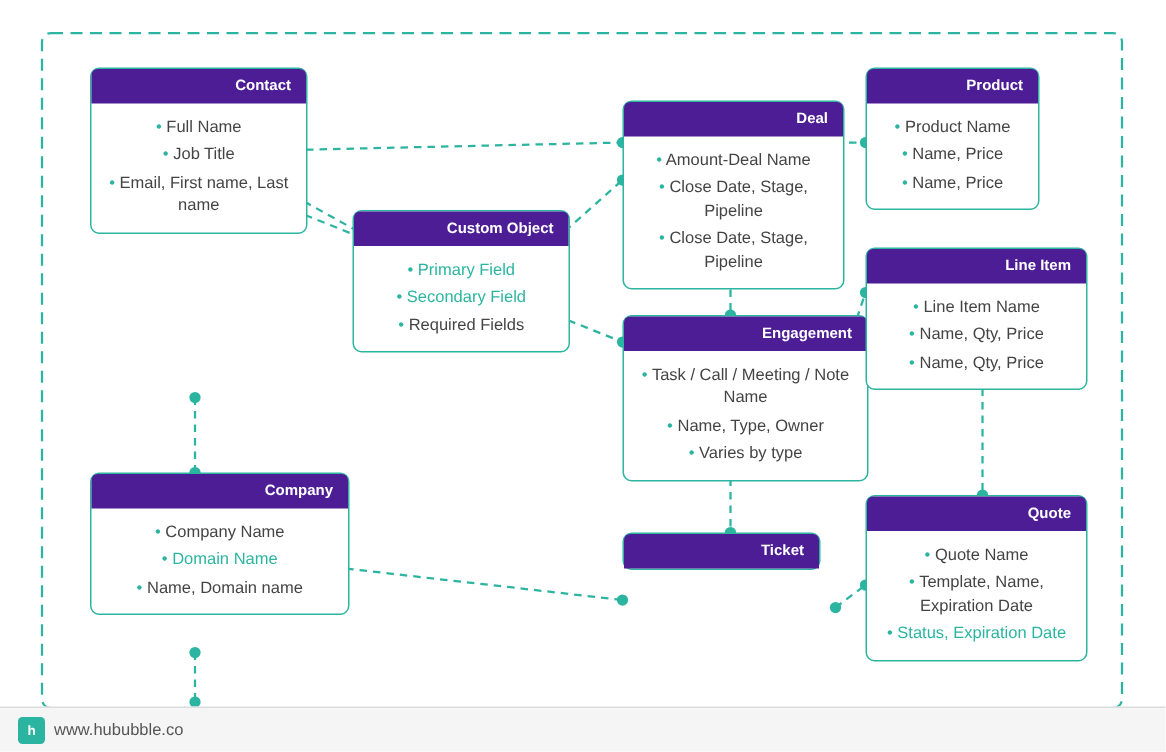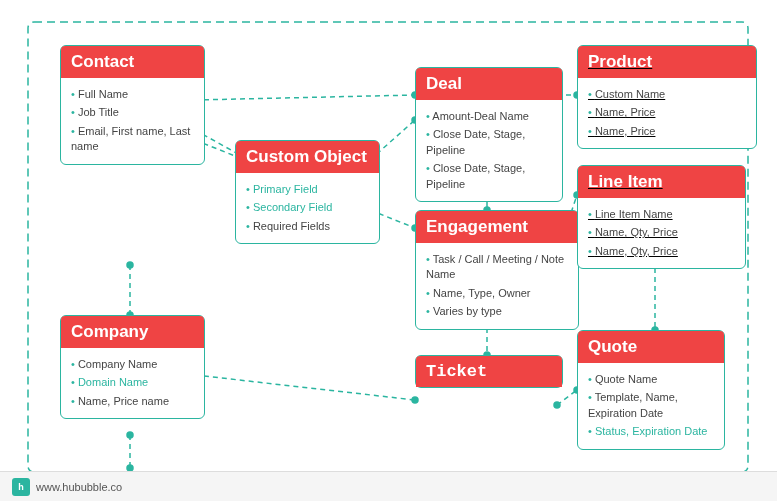--- a/index.html
+++ b/index.html
@@ -21,31 +21,32 @@
 
     .card {
       position: absolute;
       background: #fff;
       border: 1.5px solid #2bb5a0;
       border-radius: 6px;
       font-size: 11px;
     }
 
     .card-header {
-      background: #ef4444;
+      background: #4c1d95;
       color: #fff;
       font-weight: bold;
-      font-size: 17px;
-      text-align: left;
+      font-size: 10px;
+      text-align: right;
       padding: 6px 10px;
       border-radius: 4px 4px 0 0;
     }
 
     .card-body {
       padding: 6px 10px;
+      text-align: center;
     }
 
     .card-body .item {
       color: #444;
       margin: 3px 0;
       line-height: 1.4;
     }
 
     .card-body .item::before {
       content: '• ';
@@ -156,57 +157,57 @@
 
   <div class="card" style="left:415px; top:45px; width:148px;margin-top:22px;">
     <div class="card-header">Deal</div>
     <div class="card-body">
       <div class="item">Amount-Deal Name</div>
       <div class="item">Close Date, Stage, Pipeline</div>
       <div class="item">Close Date, Stage, Pipeline</div>
     </div>
   </div>
 
-  <div class="card" style="left:577px; top:45px; width:180px;text-decoration:underline;">
+  <div class="card" style="left:577px; top:45px; width:116px;">
     <div class="card-header">Product</div>
     <div class="card-body">
-      <div class="item">Custom Name</div>
+      <div class="item">Product Name</div>
       <div class="item">Name, Price</div>
       <div class="item">Name, Price</div>
     </div>
   </div>
 
   <div class="card" style="left:415px; top:210px; width:164px;">
     <div class="card-header">Engagement</div>
     <div class="card-body">
       <div class="item">Task / Call / Meeting / Note Name</div>
       <div class="item">Name, Type, Owner</div>
       <div class="item">Varies by type</div>
     </div>
   </div>
 
-  <div class="card" style="left:577px; top:165px; width:169px;text-decoration:underline;">
+  <div class="card" style="left:577px; top:165px; width:148px;">
     <div class="card-header">Line Item</div>
     <div class="card-body">
       <div class="item">Line Item Name</div>
       <div class="item">Name, Qty, Price</div>
       <div class="item">Name, Qty, Price</div>
     </div>
   </div>
 
-  <div class="card" style="left:60px; top:315px; width:145px;">
+  <div class="card" style="left:60px; top:315px; width:173px;">
     <div class="card-header">Company</div>
     <div class="card-body">
       <div class="item">Company Name</div>
       <div class="item teal">Domain Name</div>
-      <div class="item">Name, Price name</div>
-    </div>
-  </div>
-
-  <div class="card" style="left:415px; top:355px; width:148px;font-family:Liberation Mono, monospace;">
+      <div class="item">Name, Domain name</div>
+    </div>
+  </div>
+
+  <div class="card" style="left:415px; top:355px; width:132px;">
     <div class="card-header">Ticket</div>
   </div>
 
   <div class="card" style="left:577px; top:330px; width:148px;">
     <div class="card-header">Quote</div>
     <div class="card-body">
       <div class="item">Quote Name</div>
       <div class="item">Template, Name, Expiration Date</div>
       <div class="item teal">Status, Expiration Date</div>
     </div>

